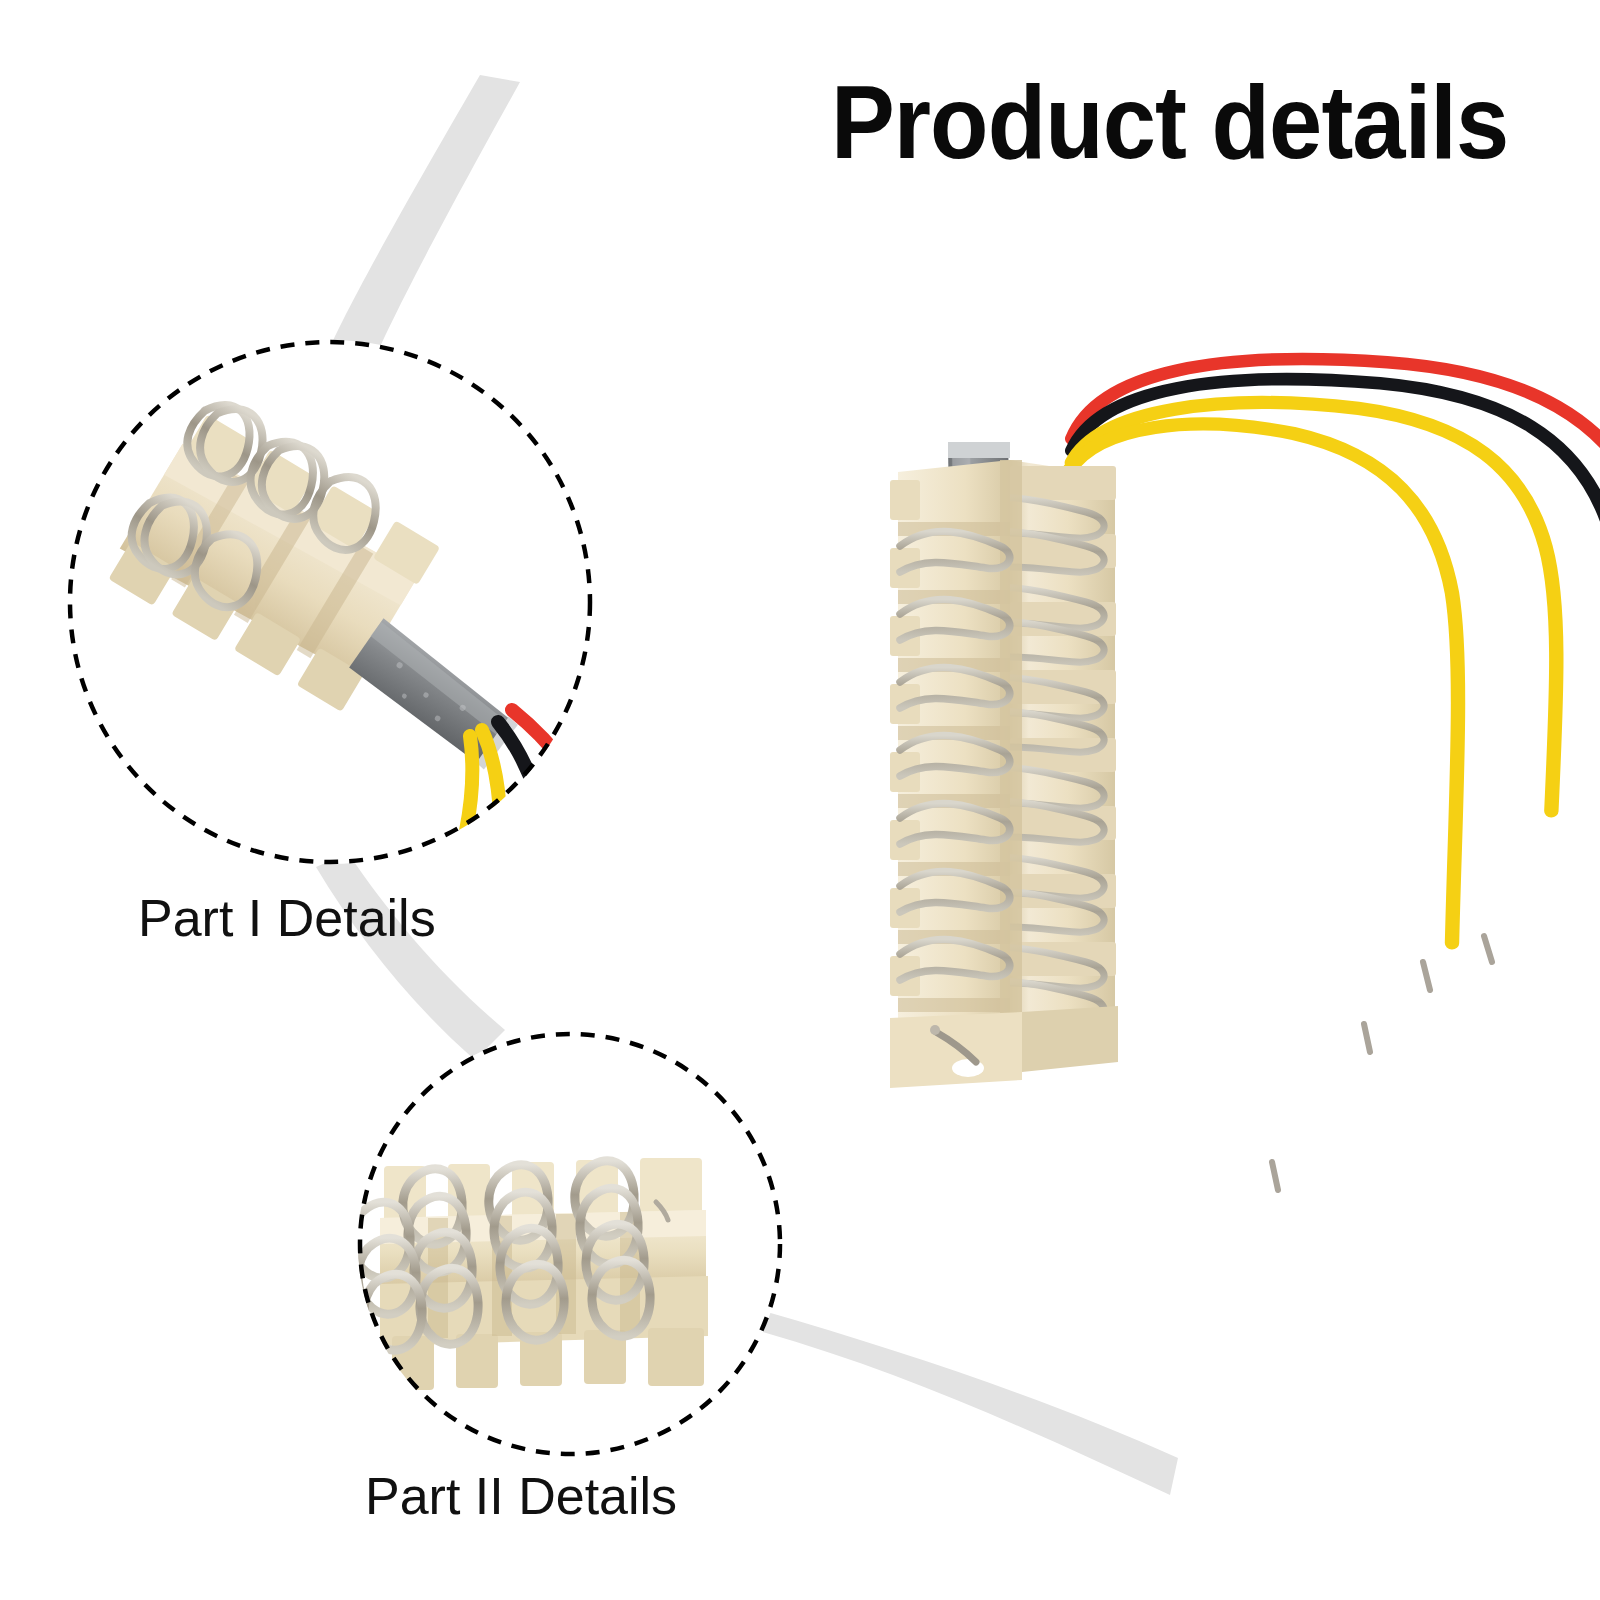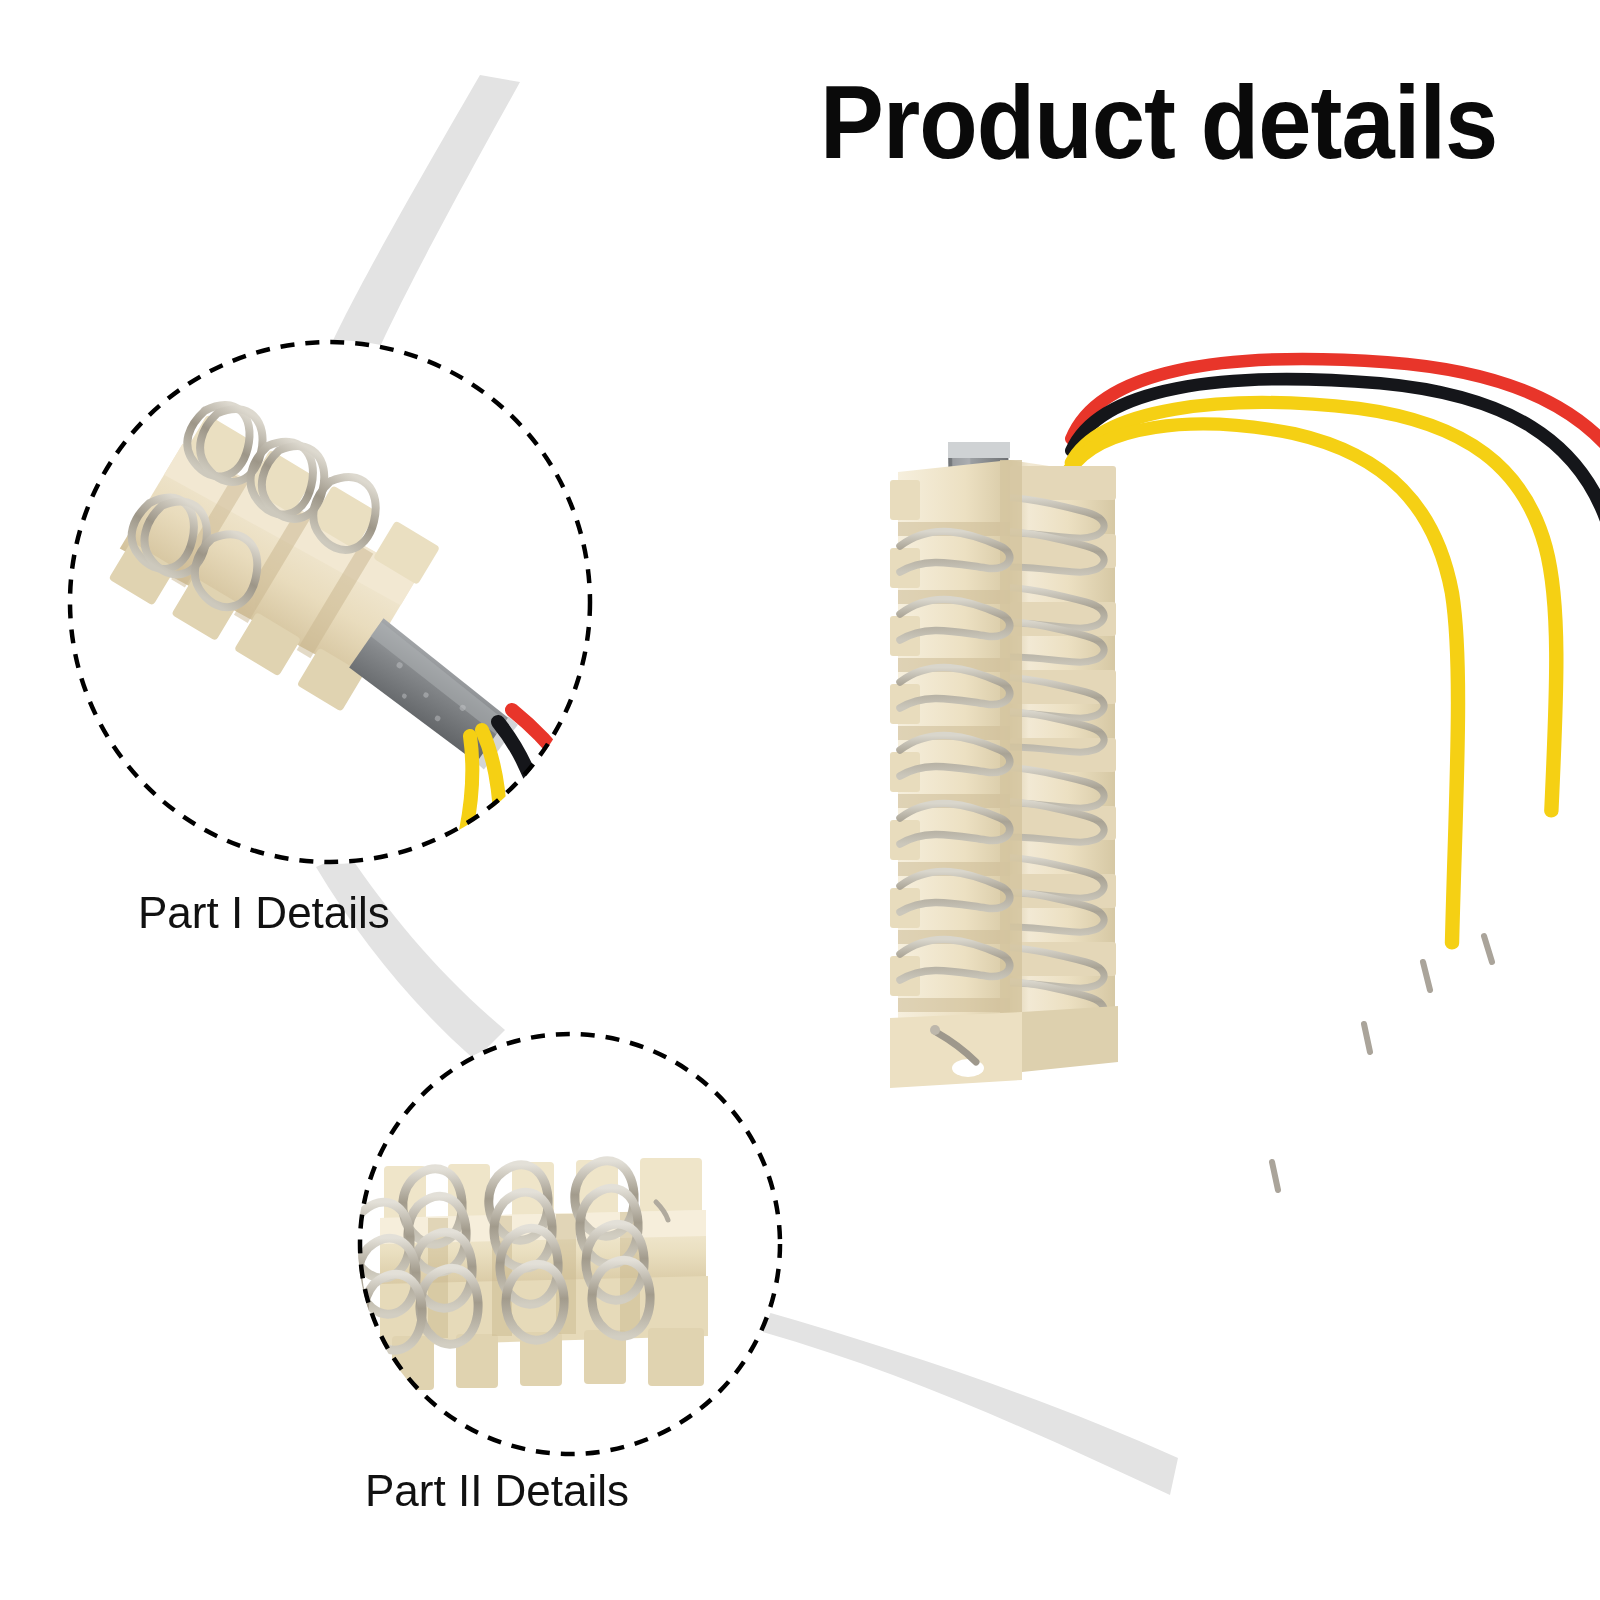--- a/index.html
+++ b/index.html
@@ -1,34 +1,34 @@
 <!DOCTYPE html>
 <html><head>
 <meta charset="utf-8">
 <style>
   html,body{margin:0;padding:0;background:#fff;}
   body{
     width:1600px;height:1600px;position:relative;overflow:hidden;
     font-family:"Liberation Sans","DejaVu Sans",sans-serif;
     background:#ffffff;
   }
-  .stage{position:absolute;inset:0;}
+  .stage{position:absolute;inset:0;text-align:center;}
 
   
   #page-title{
     position:absolute;left:820px;top:68px;width:760px;
     font-size:104px;line-height:1.05;font-weight:700;
     color:#0a0a0a;letter-spacing:-1px;
     transform:scaleX(.92);transform-origin:left top;
     white-space:nowrap;
   }
 
   
   .callout-label{
-    position:absolute;font-size:44px;font-weight:400;color:#111;
+    position:absolute;font-size:52px;font-weight:400;color:#111;
     white-space:nowrap;letter-spacing:0px;
   }
   #label-part1{left:138px;top:888px;}
   #label-part2{left:365px;top:1466px;}
 
   
   .leader{position:absolute;pointer-events:none;}
 
   
   .detail-circle{

